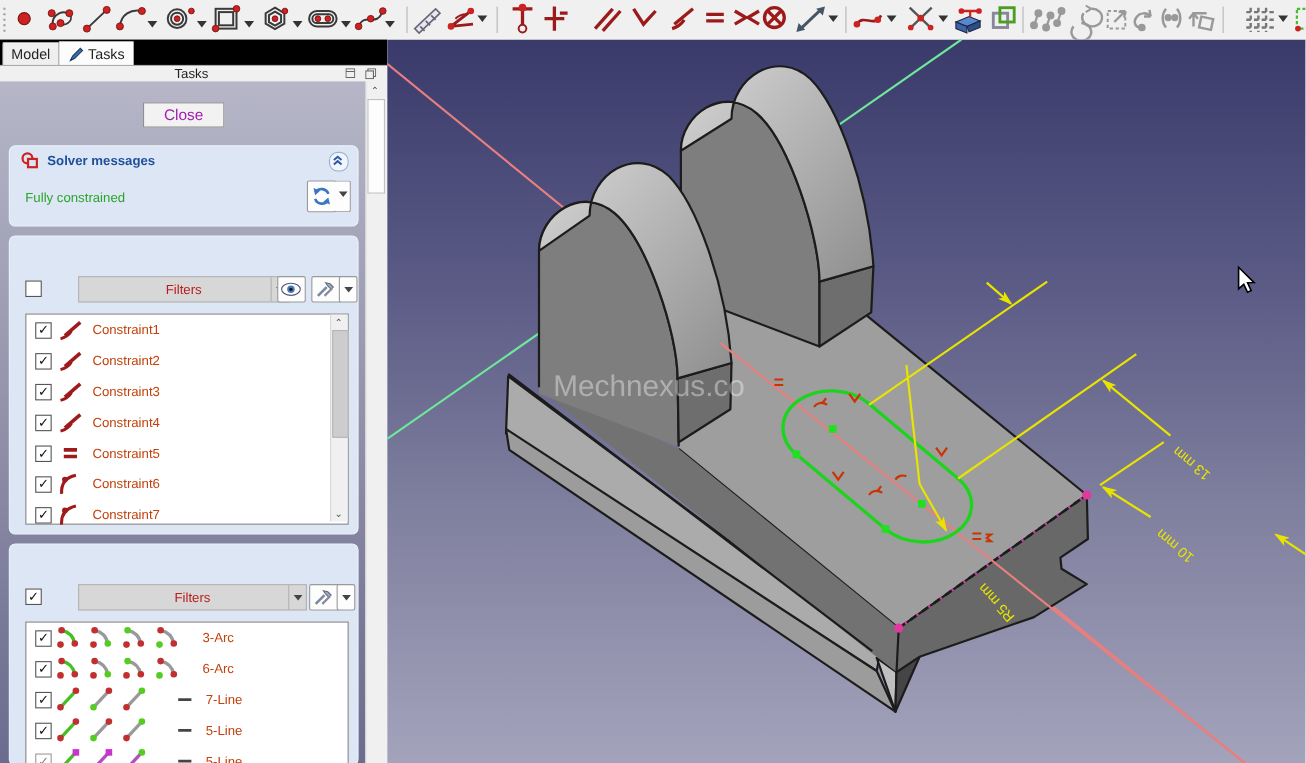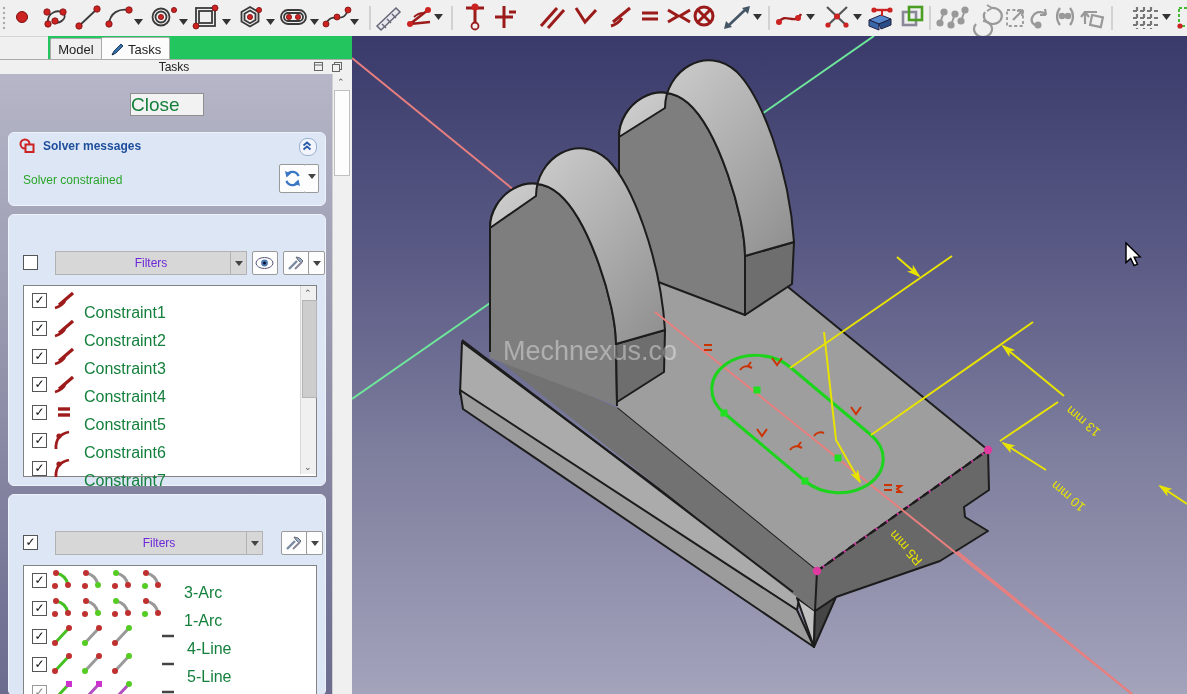--- a/index.html
+++ b/index.html
@@ -1,39 +1,39 @@
 <!DOCTYPE html>
 <html><head>
 <meta charset="utf-8">
 <style>
 html,body{margin:0;padding:0;}
 body{width:1187px;height:694px;overflow:hidden;font-family:"Liberation Sans",sans-serif;position:relative;background:#f0f0f0;}
 #toolbar{position:absolute;left:0;top:0;width:1187px;height:36px;background:#f0f0f0;border-bottom:1px solid #d4d4d4;}
-#tabrow{position:absolute;left:0;top:36px;width:352px;height:24px;background:#22c55e;margin-left:48px;}
+#tabrow{position:absolute;left:0;top:36px;width:352px;height:24px;background:#000000;}
 .tab{position:absolute;top:2px;height:21px;font-size:13px;color:#222;text-align:center;line-height:21px;}
 #tab-model{left:2px;width:50px;background:#efefef;border:1px solid #ababab;border-bottom:none;border-radius:2px 2px 0 0;}
 #tab-tasks{left:53px;width:67px;background:#fcfcfc;border:1px solid #ababab;border-bottom:none;border-radius:2px 2px 0 0;top:1px;height:23px;line-height:23px;}
 #tabline{position:absolute;left:0;top:59px;width:352px;height:1px;background:#ababab;}
 #titlebar{position:absolute;left:0;top:60px;width:348px;height:14px;background:#f0f0f0;font-size:12px;color:#222;text-align:center;}
 #panelbody{position:absolute;left:0;top:74px;width:332px;height:620px;background:linear-gradient(180deg,#b6b6c8 0%,#a4a4b9 25%,#8d8da7 55%,#787899 80%,#6c6c8e 100%);}
 #panelscroll{position:absolute;left:332px;top:74px;width:16px;height:620px;background:#f0f0f0;border-left:1px solid #d0d0d0;}
 #pthumb{position:absolute;left:1px;top:16px;width:14px;height:84px;background:#fdfdfd;border:1px solid #c0c0c0;}
 .box{position:absolute;left:8px;width:316px;background:#dce6f5;border:1px solid #eef2fa;border-radius:6px;}
 .boxhead{height:26px;position:relative;}
 .boxtitle{position:absolute;left:34px;top:6px;font-size:12px;font-weight:bold;color:#1e4e9c;}
 .collapse{position:absolute;right:8px;top:5px;width:16px;height:16px;border-radius:8px;background:#f2f6fc;border:1px solid #9ab0d0;color:#2a5caa;font-size:8px;line-height:7px;text-align:center;font-weight:bold;}
 .cbx{position:absolute;width:13px;height:13px;background:#fff;border:1px solid #555;font-size:12px;line-height:13px;text-align:center;color:#111;}
-.combo{position:absolute;height:22px;background:#d7d7d7;border:1px solid #b2b2b2;font-size:12px;color:#6d28d9;text-align:center;line-height:22px;}
+.combo{position:absolute;height:22px;background:#d7d7d7;border:1px solid #b2b2b2;font-size:12px;color:#b91c1c;text-align:center;line-height:22px;margin-left:16px;}
 .combo .dd{position:absolute;right:0;top:0;width:15px;height:22px;border-left:1px solid #b2b2b2;}
 .dd:after{content:"";position:absolute;left:4px;top:9px;border:4px solid transparent;border-top:5px solid #444;}
 .btn{position:absolute;background:#fdfdfd;border:1px solid #9a9a9a;border-radius:2px;}
 .list{position:absolute;background:#fff;border:1px solid #828282;}
 .lrow{position:relative;height:28px;}
 .lrow .cbx{left:8px;top:7px;}
-.ltext{position:absolute;left:60px;top:18px;font-size:16px;color:#15803d;}
+.ltext{position:absolute;left:60px;top:7px;font-size:12px;color:#c2410c;}
 .sb{position:absolute;right:0;top:0;width:15px;background:#f0f0f0;border-left:1px solid #d8d8d8;}
 .sbthumb{position:absolute;left:1px;width:13px;background:#cdcdcd;border:1px solid #b4b4b4;}
 .arr{position:absolute;left:3px;font-size:9px;color:#555;}
 #viewport{position:absolute;left:352px;top:36px;width:835px;height:658px;}
 </style>
 </head>
 <body>
 <div id="toolbar">
 <svg width="1187" height="36" viewBox="0 0 1187 36">
   <g fill="#aaa">
@@ -225,39 +225,39 @@
   <svg width="9" height="9" style="position:absolute;right:25px;top:2px" viewBox="0 0 9 9">
       <rect x="0.5" y="0.5" width="8" height="8" fill="none" stroke="#666"></rect>
       <line x1="0.5" y1="3" x2="8.5" y2="3" stroke="#666"></line>
     </svg>
   <svg width="10" height="10" style="position:absolute;right:6px;top:2px" viewBox="0 0 10 10">
       <rect x="2.5" y="0.5" width="7" height="7" fill="none" stroke="#666"></rect>
       <rect x="0.5" y="2.5" width="7" height="7" fill="#f0f0f0" stroke="#666"></rect>
     </svg>
 </div>
 <div id="panelbody">
-  <div style="position:absolute;left:130px;top:19px;width:72px;height:21px;background:#f2f2f2;border:1px solid #8f8f8f;font-size:19px;color:#15803d;line-height:21px;">Close</div>
+  <div style="position:absolute;left:130px;top:19px;width:72px;height:21px;background:#f2f2f2;border:1px solid #8f8f8f;font-size:14px;color:#a21caf;text-align:center;line-height:21px;">Close</div>
 
   <div class="box" id="solverbox" style="top:58px;height:72px;">
     <div class="boxhead">
       <svg width="17" height="16" style="position:absolute;left:10px;top:5px" viewBox="0 0 17 16">
           <circle cx="6" cy="6" r="4.5" fill="none" stroke="#cc2222" stroke-width="2"></circle>
           <rect x="6.5" y="6.5" width="8" height="7.5" fill="#dce6f5" stroke="#cc2222" stroke-width="2"></rect>
         </svg>
       <div class="boxtitle">Solver messages</div>
       <div class="collapse">
           <svg width="12" height="12" style="position:absolute;left:1px;top:1px" viewBox="0 0 12 12">
             <g stroke="#2a5caa" stroke-width="1.8" fill="none">
               <path d="M2.5 5.5 L6 2.5 L9.5 5.5"></path>
               <path d="M2.5 9.5 L6 6.5 L9.5 9.5"></path>
             </g>
           </svg>
         </div>
     </div>
-    <div style="position:absolute;left:14px;top:40px;font-size:12px;color:#2aa52a;">Solver constrained</div>
+    <div style="position:absolute;left:14px;top:40px;font-size:12px;color:#2aa52a;">Fully constrained</div>
     <div class="btn" style="left:270px;top:31px;width:25px;height:27px;">
       <svg width="21" height="21" style="position:absolute;left:2px;top:3px" viewBox="0 0 21 21">
           <g stroke="#3a76c4" stroke-width="2.4" fill="none">
             <path d="M16.5 8.2 A6.5 6.5 0 0 0 4.8 7.0"></path>
             <path d="M4.5 12.8 A6.5 6.5 0 0 0 16.2 14.0"></path>
           </g>
           <path d="M3 3 L9 5.5 L4.5 9.5 Z" fill="#3a76c4"></path>
           <path d="M18 18 L12 15.5 L16.5 11.5 Z" fill="#3a76c4"></path>
         </svg>
     </div>
@@ -419,21 +419,21 @@
                 <circle cx="18" cy="18" r="3" fill="#c03030"></circle>
                 <circle cx="5" cy="19" r="3" fill="#c03030"></circle>
               </g>
             <g transform="translate(90,0)">
                 <path d="M6 6 Q16 8 18 18" stroke="#999" fill="none" stroke-width="3"></path>
                 <circle cx="6" cy="6" r="3" fill="#c03030"></circle>
                 <circle cx="18" cy="18" r="3" fill="#c03030"></circle>
                 <circle cx="5" cy="19" r="3" fill="#55cc22"></circle>
               </g>
           </svg>
-            <div class="ltext" style="left:160px;">1-Arc</div>
+            <div class="ltext" style="left:160px;">6-Arc</div>
           </div>
         <div class="lrow">
             <div class="cbx">✓</div>
           <svg width="150" height="26" style="position:absolute;left:26px;top:1px" viewBox="0 0 150 26">
             <g>
                 <line x1="5" y1="20" x2="19" y2="5" stroke="#44c022" stroke-width="3"></line>
                 <circle cx="5" cy="20" r="3" fill="#c03030"></circle>
                 <circle cx="19" cy="5" r="3" fill="#c03030"></circle>
               </g>
             <g transform="translate(30,0)">
@@ -441,21 +441,21 @@
                 <circle cx="5" cy="20" r="3" fill="#55cc22"></circle>
                 <circle cx="19" cy="5" r="3" fill="#c03030"></circle>
               </g>
             <g transform="translate(60,0)">
                 <line x1="5" y1="20" x2="19" y2="5" stroke="#999" stroke-width="3"></line>
                 <circle cx="5" cy="20" r="3" fill="#c03030"></circle>
                 <circle cx="19" cy="5" r="3" fill="#55cc22"></circle>
               </g>
             <line x1="112" y1="13" x2="124" y2="13" stroke="#444" stroke-width="2.5"></line>
           </svg>
-            <div class="ltext" style="left:163px;">4-Line</div>
+            <div class="ltext" style="left:163px;">7-Line</div>
           </div>
         <div class="lrow">
             <div class="cbx">✓</div>
           <svg width="150" height="26" style="position:absolute;left:26px;top:1px" viewBox="0 0 150 26">
             <g>
                 <line x1="5" y1="20" x2="19" y2="5" stroke="#44c022" stroke-width="3"></line>
                 <circle cx="5" cy="20" r="3" fill="#c03030"></circle>
                 <circle cx="19" cy="5" r="3" fill="#c03030"></circle>
               </g>
             <g transform="translate(30,0)">

